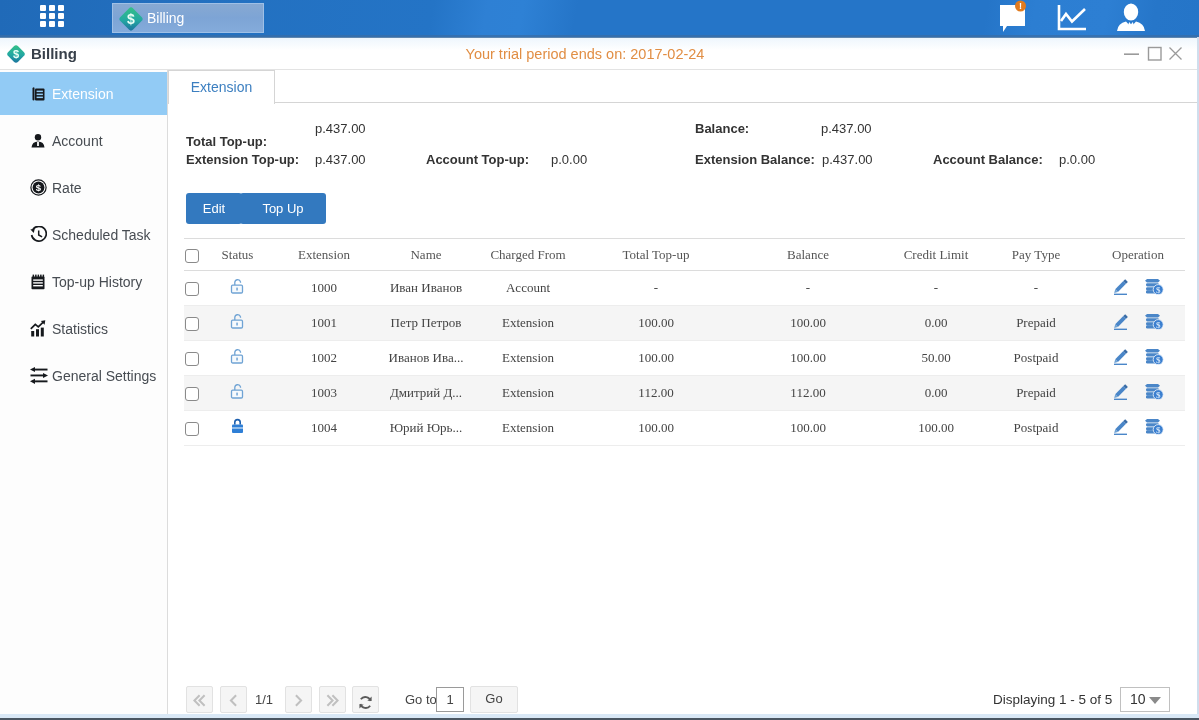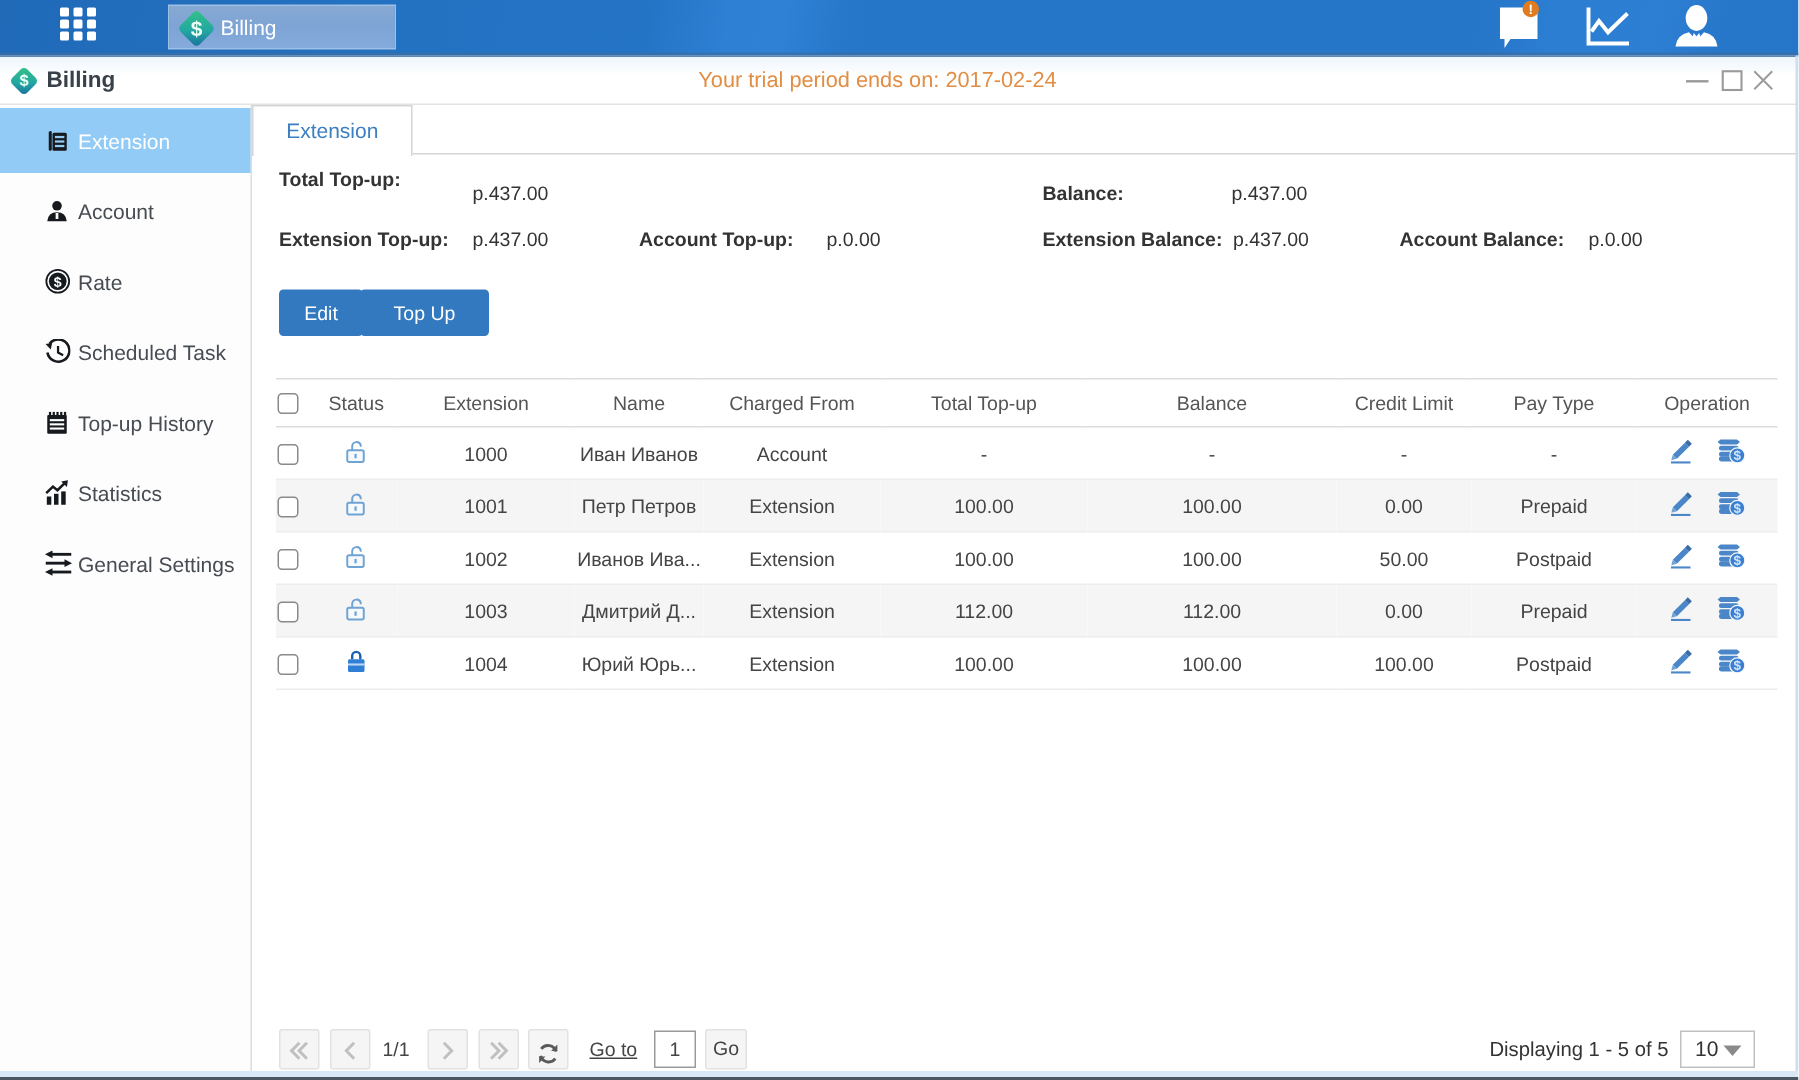--- a/index.html
+++ b/index.html
@@ -43,21 +43,21 @@
 #tabbar { position:absolute; left:0; top:0; width:1030px; height:33px; border-bottom:1px solid #d5d5d5; }
 #tabbar .atab { position:absolute; left:-1px; top:0; width:107px; height:34px; background:#fff;
   border:1px solid #d5d5d5; border-bottom:none; color:#3c7fc0; font-size:14px; text-align:center; line-height:32px; }
 
 .stats { position:absolute; font-size:13px; color:#333; }
 .stats b { color:#333; }
 
 .btn { position:absolute; background:#3379bf; color:#fff; font-size:13px; border-radius:3px; text-align:center; line-height:31px; height:31px; }
 
 
-#tbl { position:absolute; left:15px; top:182px; width:1001px; border-collapse:collapse; table-layout:fixed; font-size:13px; color:#444; }
+#tbl { position:absolute; left:15px; top:168px; width:1001px; border-collapse:collapse; table-layout:fixed; font-size:13px; color:#444;font-family:Liberation Serif, serif; }
 #tbl th:first-child, #tbl td:first-child { text-align:left; padding-left:1px; }
 #tbl th { font-weight:normal; color:#555; height:32px; border-top:1px solid #dcdcdc; border-bottom:1px solid #dcdcdc; text-align:center; }
 #tbl td { height:35px; text-align:center; border-bottom:1px solid #ededed; }
 #tbl tr.alt td { background:#f5f5f5; }
 .cb { display:inline-block; width:14px; height:14px; border:1px solid #8a8a8a; border-radius:3px; background:#fff; vertical-align:middle; }
 
 
 #pager { position:absolute; left:0; top:614px; width:1030px; height:31px; font-size:13px; color:#444;padding-left:24px; }
 .pbtn { position:absolute; top:2px; width:27px; height:27px; background:#f5f5f5; border:1px solid #e2e2e2; border-radius:2px;
   color:#b4b4b4; text-align:center; line-height:24px; font-size:18px; }
@@ -200,21 +200,21 @@
         </svg>
       <span class="lbl">General Settings</span>
     </div>
   </div>
 
   <div id="main">
     <div id="tabbar">
         <div class="atab">Extension</div>
       </div>
 
-    <div class="stats" style="left:17px; top:42px;text-align:center;"><b>Total Top-up:</b></div>
+    <div class="stats" style="left:17px; top:64px;text-align:center;"><b>Total Top-up:</b></div>
     <div class="stats" style="left:146px; top:51px;">p.437.00</div>
     <div class="stats" style="left:526px; top:51px;"><b>Balance:</b></div>
     <div class="stats" style="left:652px; top:51px;">p.437.00</div>
 
     <div class="stats" style="left:17px; top:82px;"><b>Extension Top-up:</b></div>
     <div class="stats" style="left:146px; top:82px;">p.437.00</div>
     <div class="stats" style="left:257px; top:82px;"><b>Account Top-up:</b></div>
     <div class="stats" style="left:382px; top:82px;">p.0.00</div>
     <div class="stats" style="left:526px; top:82px;"><b>Extension Balance:</b></div>
     <div class="stats" style="left:653px; top:82px;">p.437.00</div>
@@ -417,23 +417,23 @@
       <div class="pbtn" style="left:150px;"><svg width="25" height="25" viewBox="0 0 25 25">
             <path d="M7.4 7.2 L12.6 12.5 L7.4 17.8 M12.4 7.2 L17.6 12.5 L12.4 17.8" stroke="#c0c0c0" stroke-width="2" fill="none"></path>
           </svg></div>
       <div class="pbtn" style="left:183px; color:#666;">
         <svg width="15" height="15" viewBox="0 0 16 16" style="margin-top:5px">
             <path d="M13.5 6.5 A6 6 0 0 0 3 4.5 M2.5 9.5 A6 6 0 0 0 13 11.5" fill="none" stroke="#5a5a5a" stroke-width="2"></path>
             <path d="M14.5 1.5 v4.5 h-4.5 z" fill="#5a5a5a"></path>
             <path d="M1.5 14.5 v-4.5 h4.5 z" fill="#5a5a5a"></path>
           </svg>
       </div>
-      <div style="position:absolute; left:224px; top:8px;text-decoration:underline;">Go to</div>
+      <div style="position:absolute; left:236px; top:8px;">Go to</div>
       <div class="pginput" style="left:267px;">1</div>
-      <div class="pbtn" style="left:301px; width:28px; color:#444; font-size:13px;">Go</div>
+      <div class="pbtn" style="left:301px; width:48px; color:#444; font-size:13px;">Go</div>
       <div style="position:absolute; left:824px; top:8px; font-size:13.5px; color:#333;">Displaying 1 - 5 of 5</div>
       <div id="pgsel" style="left:951px;">
           <span class="v">10</span>
           <span class="car"></span>
         </div>
     </div>
   </div>
 
   <div id="strip1"></div>
     <div id="frameR"></div>

